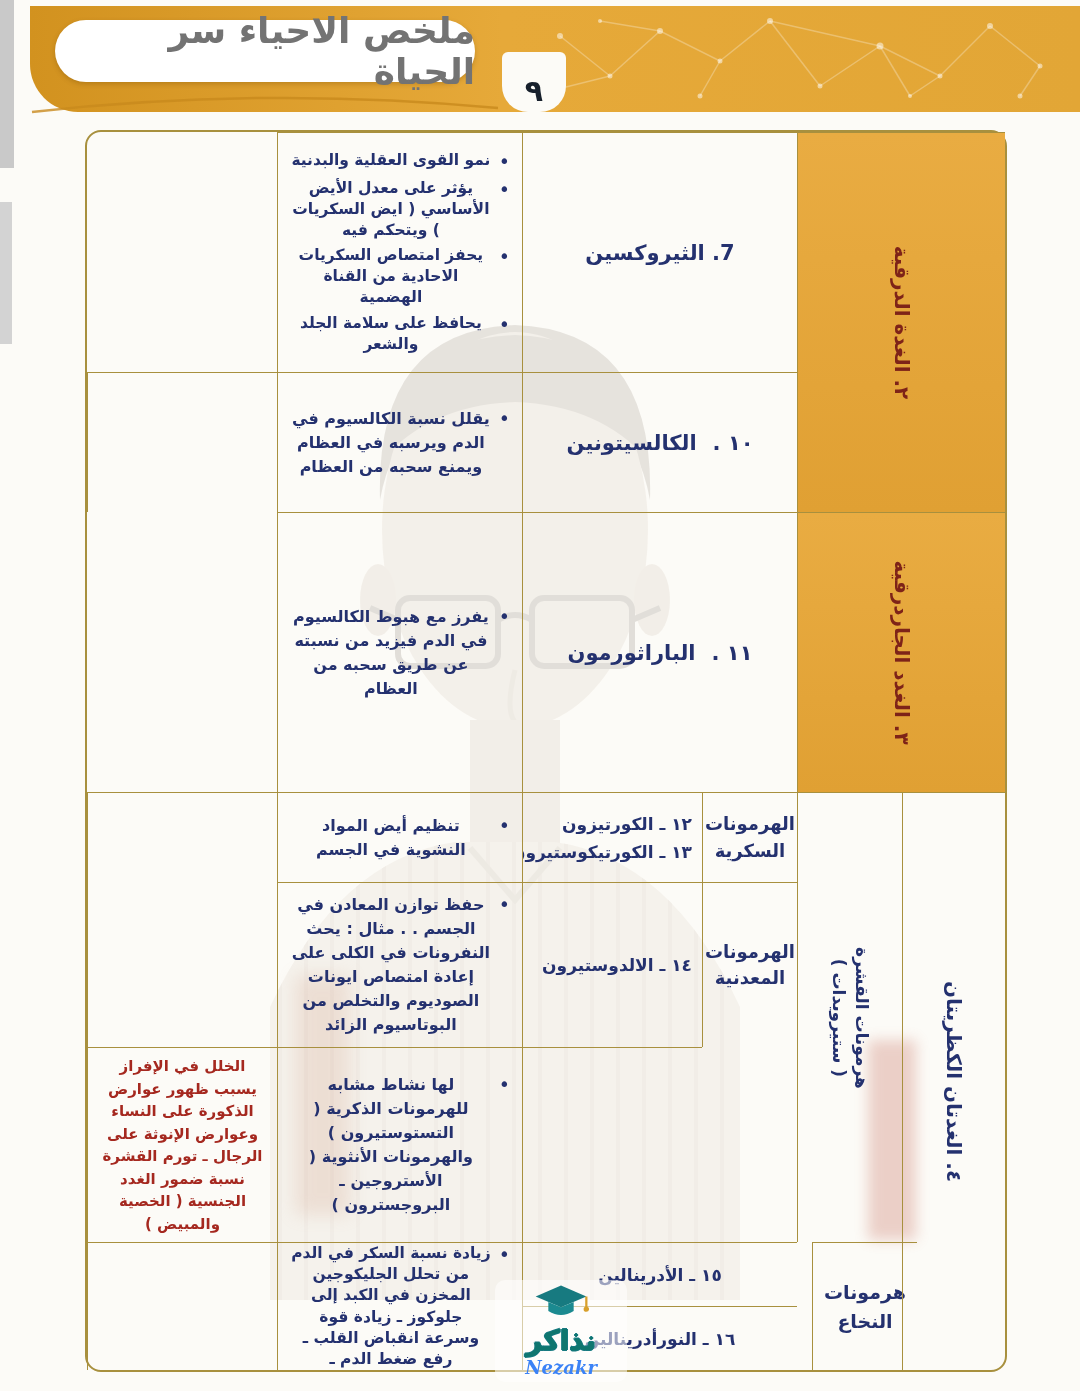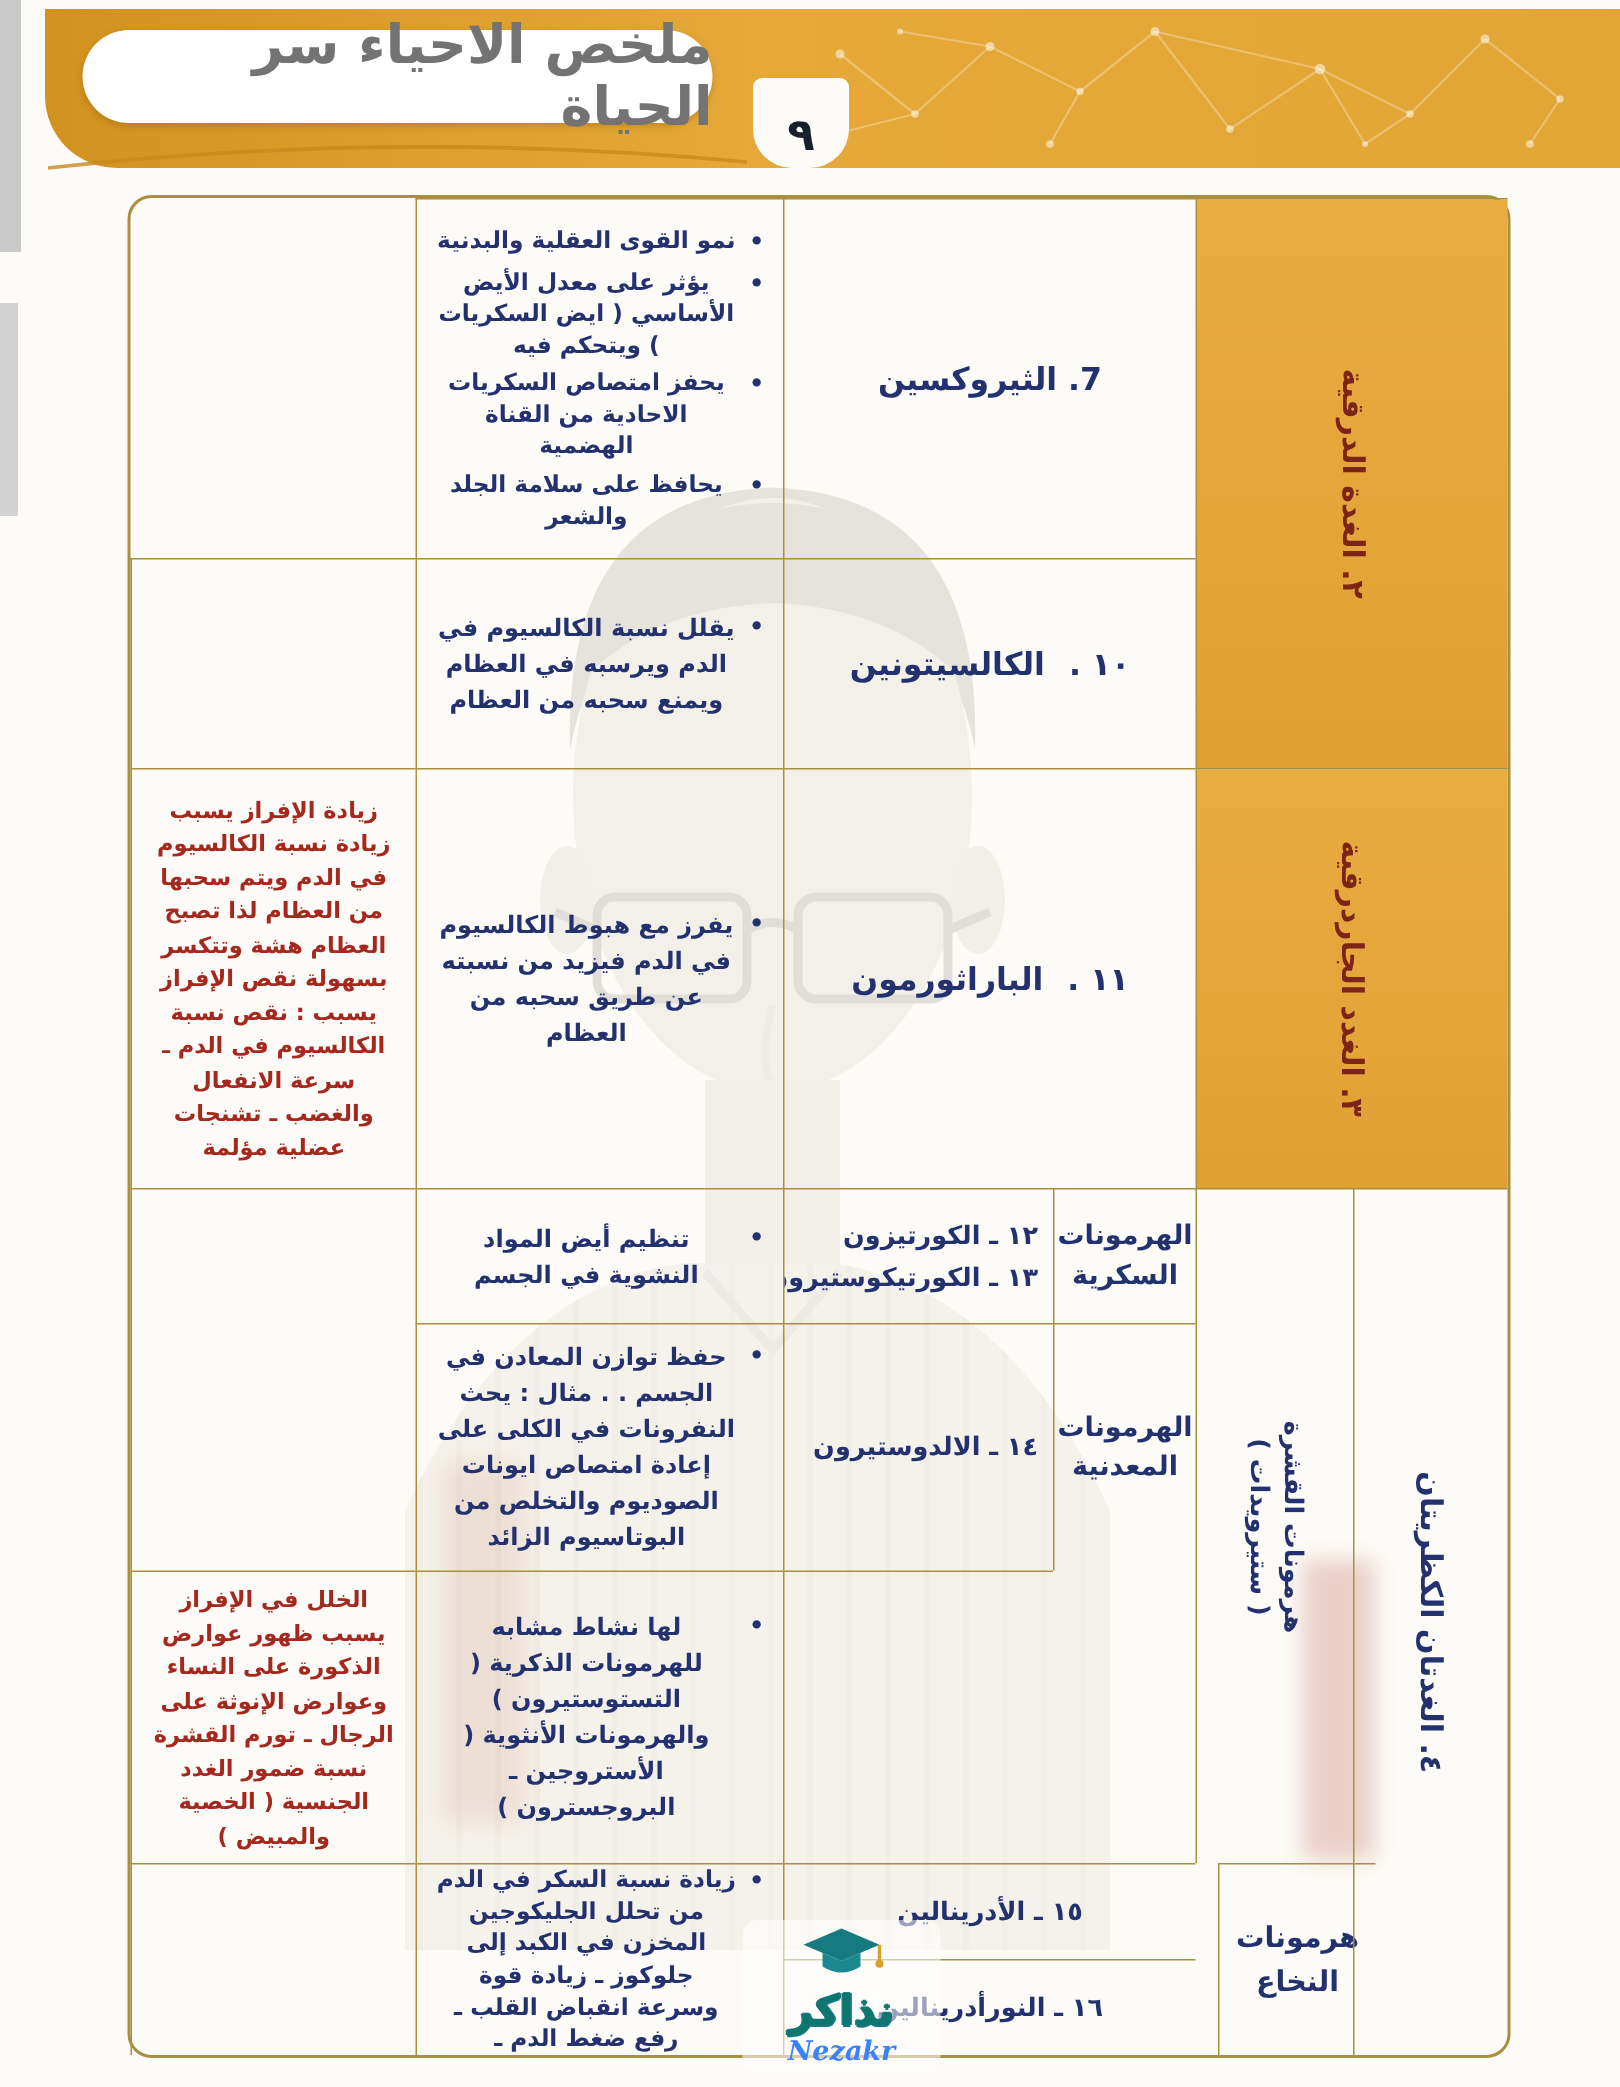--- a/index.html
+++ b/index.html
@@ -178,23 +178,20 @@
       </g>
     </g>
     <path d="M200,648 L245,700 L290,648" fill="none" stroke="#a08c78" stroke-width="6"></path>
   </svg>
   <div class="blush1"></div>
   <div class="blush2"></div>
 
   <div class="tbl">
 
     <div class="cell dis" style="left:0;top:240px;width:190px;height:140px"></div>
-    <div class="cell dis" style="left:0;top:380px;width:190px;height:280px">
-      <div class="dis-t">زيادة الإفراز يسبب زيادة نسبة الكالسيوم في الدم ويتم سحبها من العظام لذا تصبح العظام هشة وتتكسر بسهولة نقص الإفراز يسبب : نقص نسبة الكالسيوم في الدم ـ سرعة الانفعال والغضب ـ تشنجات عضلية مؤلمة</div>
-    </div>
     <div class="cell dis" style="left:0;top:660px;width:190px;height:255px"></div>
     <div class="cell dis" style="left:0;top:915px;width:190px;height:195px">
       <div class="dis-t">الخلل في الإفراز يسبب ظهور عوارض الذكورة على النساء وعوارض الإنوثة على الرجال ـ تورم القشرة نسبة ضمور الغدد الجنسية ( الخصية والمبيض )</div>
     </div>
     <div class="cell dis" style="left:0;top:1110px;width:190px;height:128px"></div>
 
     <div class="cell fncell dense" style="left:190px;top:0;width:245px;height:240px">
       <div class="fn">
           <span class="blt">•</span>
           <span class="fn-t">نمو القوى العقلية والبدنية</span>

